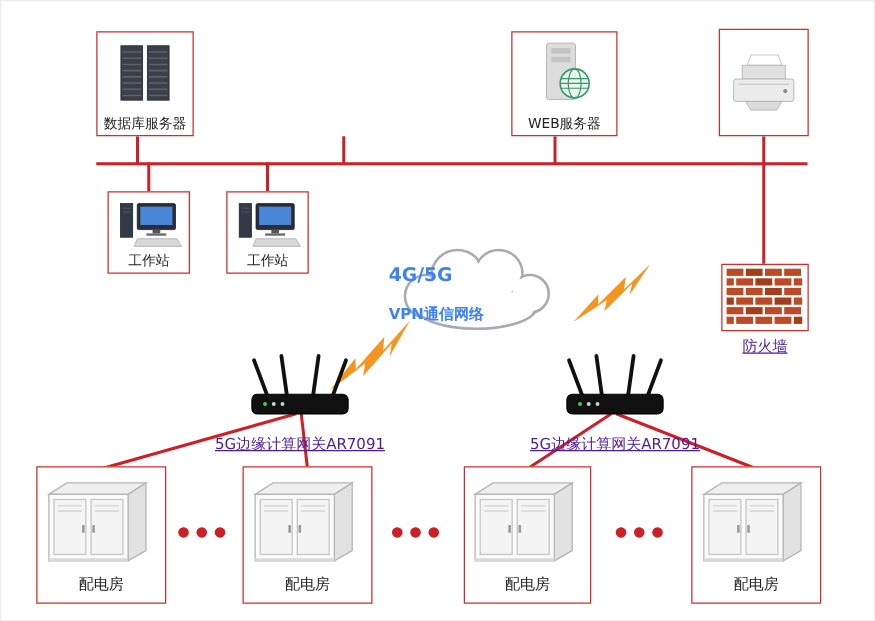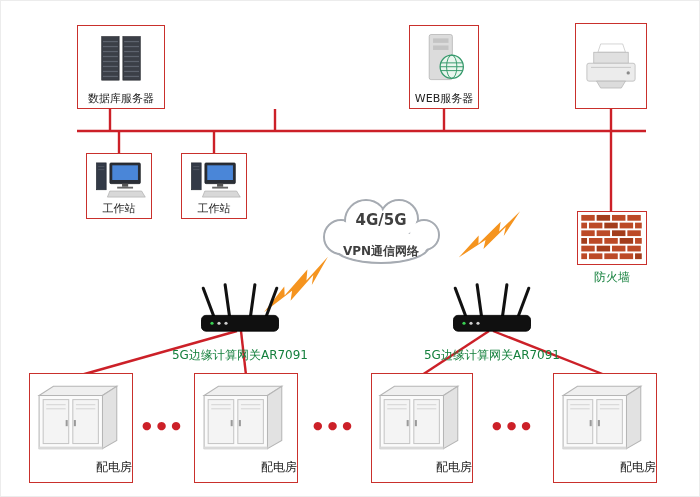--- a/index.html
+++ b/index.html
@@ -2,28 +2,28 @@
 <html><head>
 <meta charset="utf-8">
 <style>
   html,body{margin:0;padding:0;background:#fff;}
   body{font-family:"DejaVu Sans","Liberation Sans",sans-serif;}
   .canvas{position:relative;width:700px;height:497px;background:#fff;border:1px solid #ececec;box-sizing:border-box;overflow:hidden;}
   .wires{position:absolute;left:0;top:0;width:700px;height:497px;z-index:1;}
   .node{position:absolute;background:#fff;border:1px solid #c9302c;box-sizing:border-box;z-index:2;text-align:center;}
   .node .ic{display:block;margin:4px auto 0 auto;}
   .nlabel{position:absolute;left:0;right:0;bottom:3px;font-size:11px;color:#222;line-height:1.1;}
-  .freelabel{position:absolute;z-index:3;text-align:center;color:#15803d;}
+  .freelabel{position:absolute;z-index:3;text-align:center;color:#4c1d95;text-decoration:underline;}
   .cloudwrap{position:absolute;z-index:2;}
-  .cloudtext{position:absolute;left:0;right:0;text-align:center;z-index:3;color:#404040;font-weight:bold;}
+  .cloudtext{position:absolute;left:0;right:0;text-align:left;z-index:3;color:#3b82f6;font-weight:bold;}
   .cl1{top:20px;font-size:15px;}
   .cl2{top:40px;font-size:12px;margin-top:12px;}
   .router{position:absolute;z-index:3;}
   .dots{position:absolute;z-index:3;color:#cc2028;font-size:11px;letter-spacing:5px;text-align:center;}
-  .roomlabel{position:absolute;left:0;right:0;bottom:6px;font-size:12px;color:#222;text-align:right;}
+  .roomlabel{position:absolute;left:0;right:0;bottom:6px;font-size:12px;color:#222;}
 </style>
 </head>
 <body>
 
 <div class="canvas">
 
   <svg class="wires" viewBox="0 0 700 497">
     <g stroke="#cc2028" stroke-width="2.4">
       <line x1="109" y1="108" x2="109" y2="131"></line>
       <line x1="274" y1="108" x2="274" y2="131"></line>
@@ -37,21 +37,21 @@
       <line x1="240" y1="330" x2="245" y2="374"></line>
       <line x1="488" y1="330" x2="421" y2="374"></line>
       <line x1="492" y1="330" x2="604" y2="374"></line>
     </g>
     <g fill="#f5941f">
       <polygon transform="translate(256,300) rotate(-32) scale(1.1)" points="0,12 28,2 24,9 54,0 48,8 76,0 50,14 56,7 26,16 32,9"></polygon>
       <polygon transform="translate(452,246) rotate(-28)" points="0,12 28,2 24,9 54,0 48,8 76,0 50,14 56,7 26,16 32,9"></polygon>
     </g>
   </svg>
 
-  <div class="node" style="left:76px;top:24px;width:88px;height:84px;">
+  <div class="node" style="left:76px;top:24px;width:78px;height:84px;">
     <svg class="ic" width="56" height="58" viewBox="0 0 90 80">
       <rect x="14" y="4" width="28" height="70" fill="#3b3f47" stroke="#23262c"></rect>
       <rect x="48" y="4" width="28" height="70" fill="#3b3f47" stroke="#23262c"></rect>
       <g stroke="#5d636e" stroke-width="2">
         <line x1="16" y1="12" x2="40" y2="12"></line>
           <line x1="16" y1="20" x2="40" y2="20"></line>
         <line x1="16" y1="28" x2="40" y2="28"></line>
           <line x1="16" y1="36" x2="40" y2="36"></line>
         <line x1="16" y1="44" x2="40" y2="44"></line>
           <line x1="16" y1="52" x2="40" y2="52"></line>
@@ -64,21 +64,21 @@
         <line x1="50" y1="44" x2="74" y2="44"></line>
           <line x1="50" y1="52" x2="74" y2="52"></line>
         <line x1="50" y1="60" x2="74" y2="60"></line>
           <line x1="50" y1="68" x2="74" y2="68"></line>
       </g>
     </svg>
     <div class="nlabel">数据库服务器</div>
   </div>
 
 
-  <div class="node" style="left:408px;top:24px;width:70px;height:84px;">
+  <div class="node" style="left:408px;top:24px;width:85px;height:84px;">
     <svg class="ic" width="58" height="58" viewBox="0 0 90 80">
       <rect x="22" y="2" width="36" height="70" rx="3" fill="#dcdcdc" stroke="#a8a8a8"></rect>
       <rect x="28" y="8" width="24" height="7" fill="#c4c4c4"></rect>
       <rect x="28" y="19" width="24" height="7" fill="#c4c4c4"></rect>
       <circle cx="57" cy="52" r="18" fill="#eaf6ee" stroke="#35996b" stroke-width="2"></circle>
       <ellipse cx="57" cy="52" rx="8" ry="18" fill="none" stroke="#35996b" stroke-width="1.5"></ellipse>
       <line x1="40" y1="46" x2="74" y2="46" stroke="#35996b" stroke-width="1.5"></line>
       <line x1="39" y1="52" x2="75" y2="52" stroke="#35996b" stroke-width="1.5"></line>
       <line x1="40" y1="58" x2="74" y2="58" stroke="#35996b" stroke-width="1.5"></line>
     </svg>

